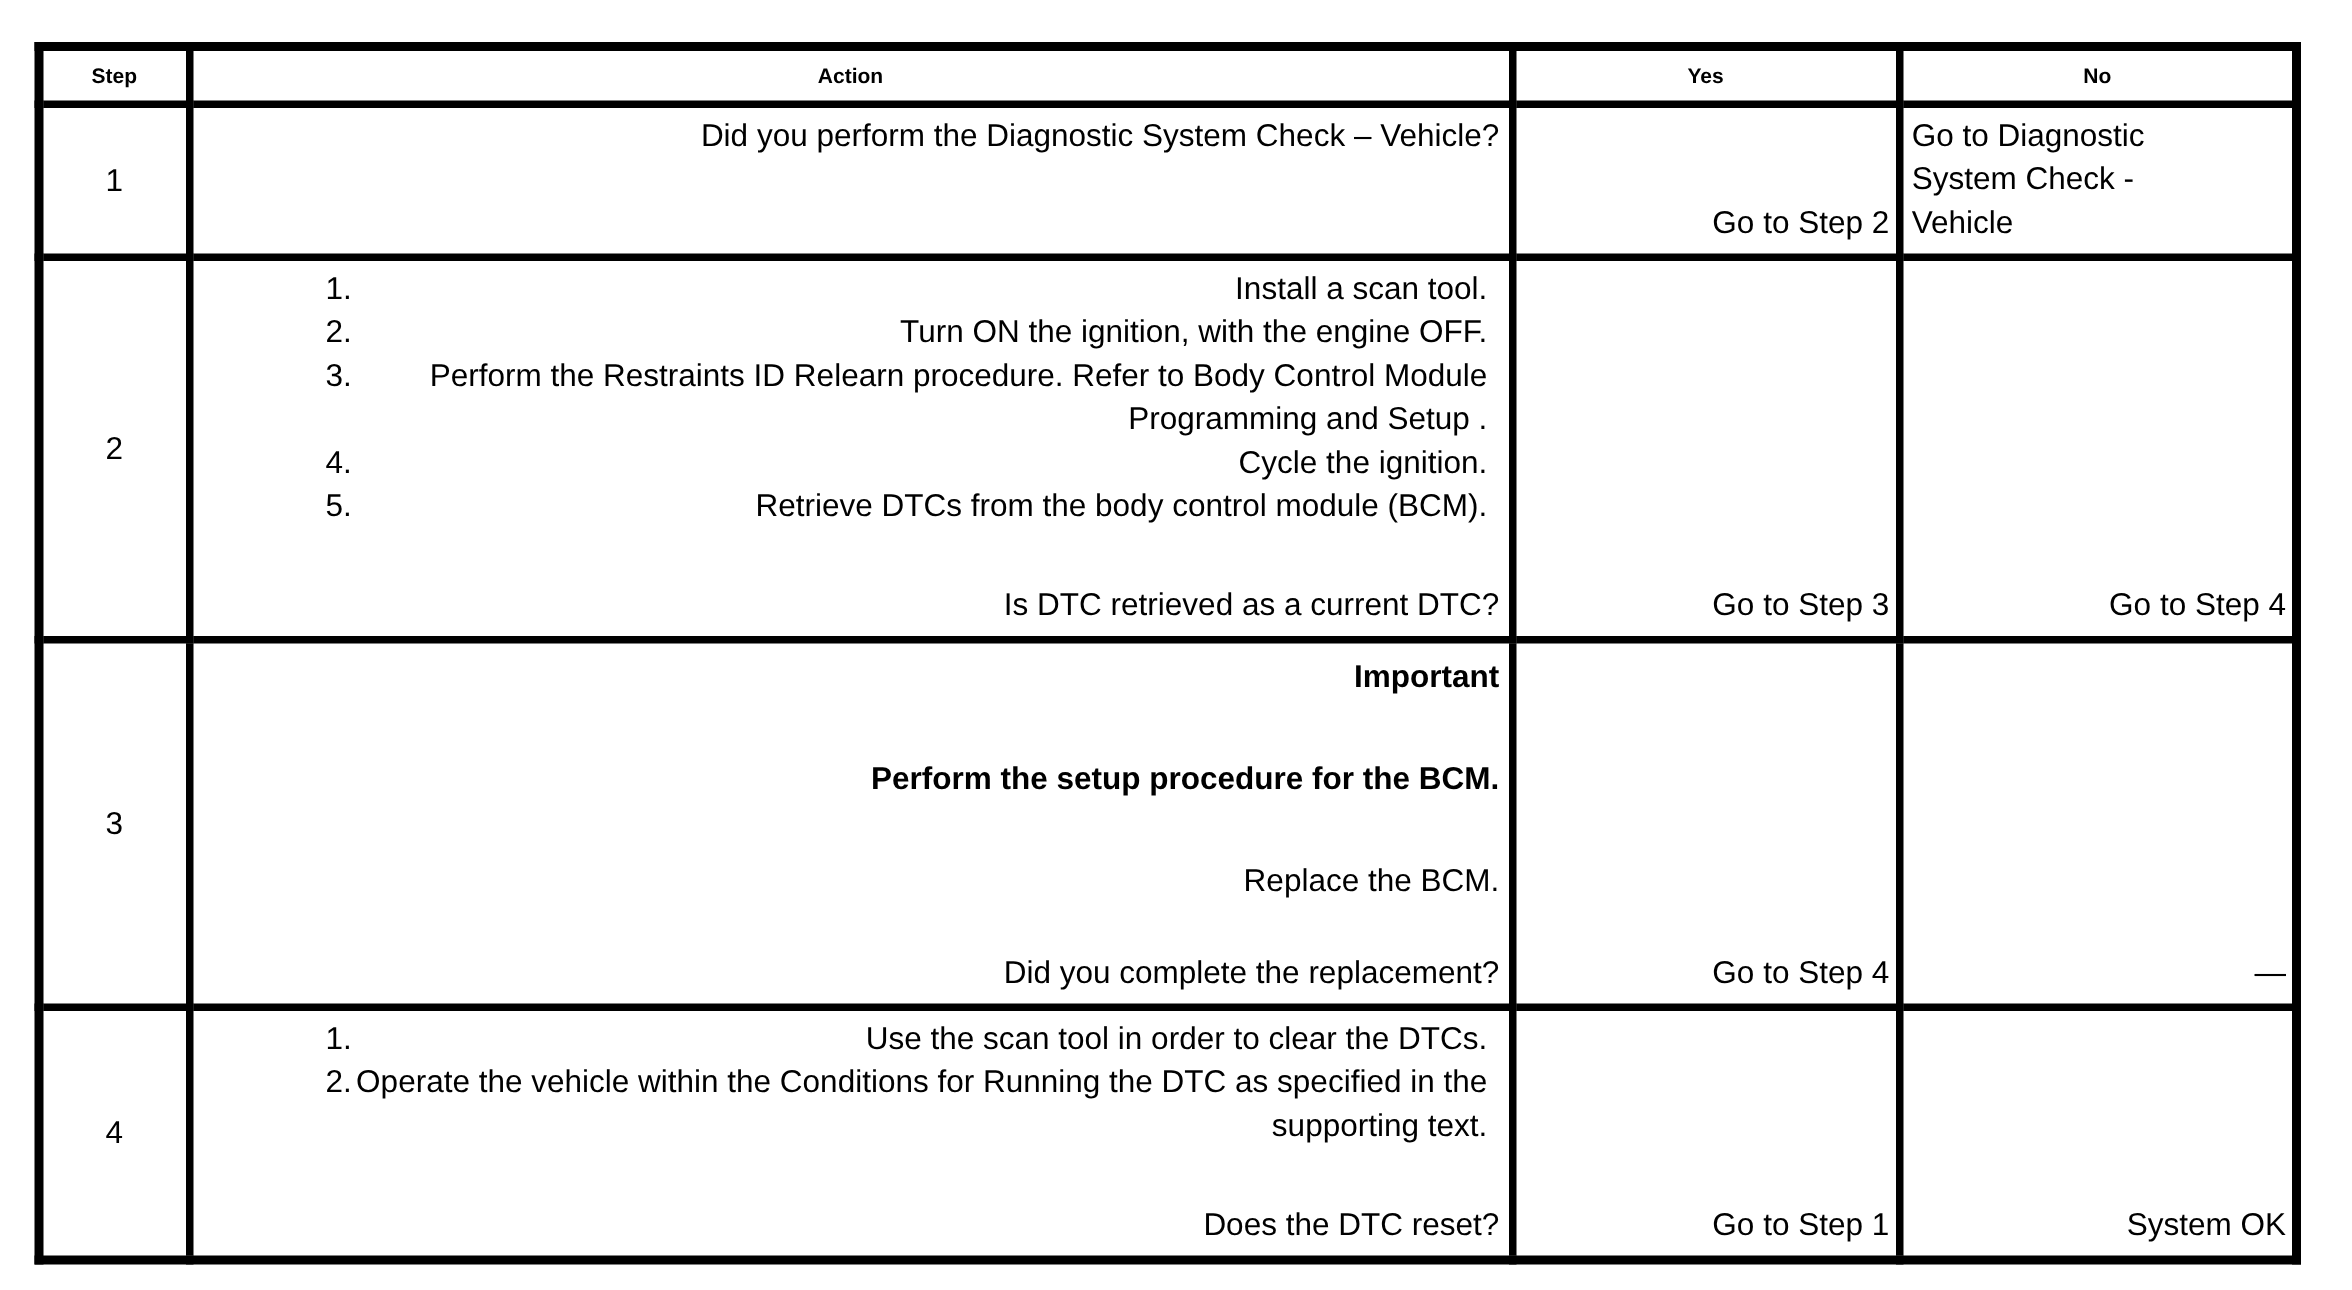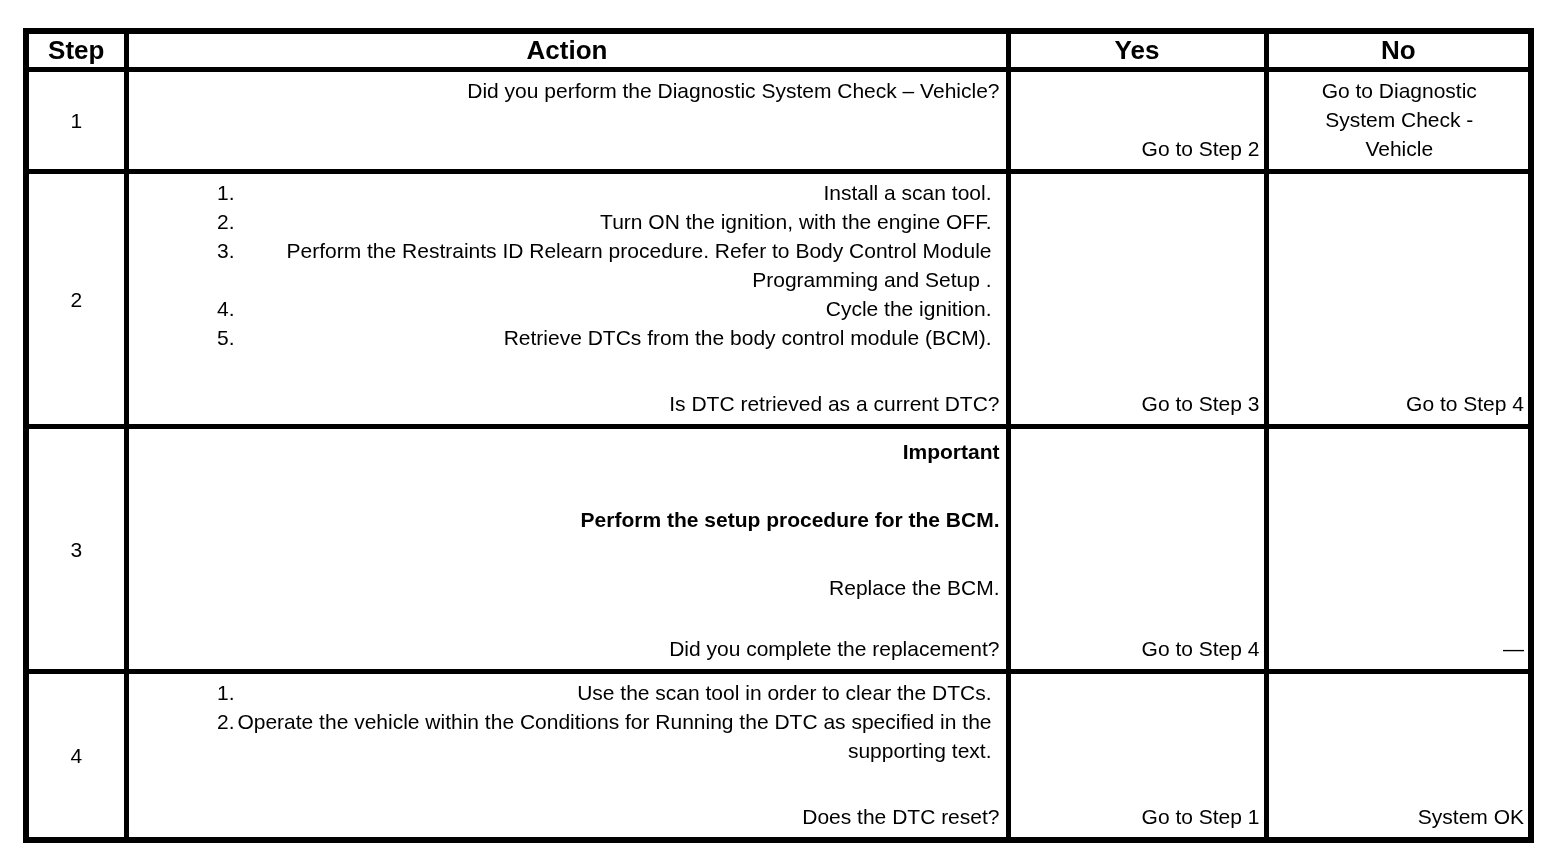--- a/index.html
+++ b/index.html
@@ -24,21 +24,21 @@
     table-layout: fixed;
     border: 6px solid #000;
     font-size: 21px;
     line-height: 29px;
   }
   .doc-table th, .doc-table td {
     border: 5px solid #000;
     overflow: hidden;
   }
   .doc-table th {
-    font-size: 26px;
+    font-size: 14px;
     font-weight: bold;
     text-align: center;
     vertical-align: middle;
     padding: 2px 0;
   }
   td.step-cell {
     text-align: center;
     vertical-align: middle;
   }
   td.action-cell {
@@ -47,21 +47,21 @@
     text-align: right;
     padding: 4px 6px;
   }
   td.yn-cell {
     vertical-align: bottom;
     text-align: right;
     padding: 4px 4px 6px 4px;
   }
   td.no-top-cell {
     vertical-align: top;
-    text-align: center;
+    text-align: left;
     padding: 4px 4px 6px 6px;
     white-space: pre-line;
   }
   .q-bottom {
     position: absolute;
     left: 10px;
     right: 6px;
     bottom: 6px;
   }
   .li { display: flex; }

